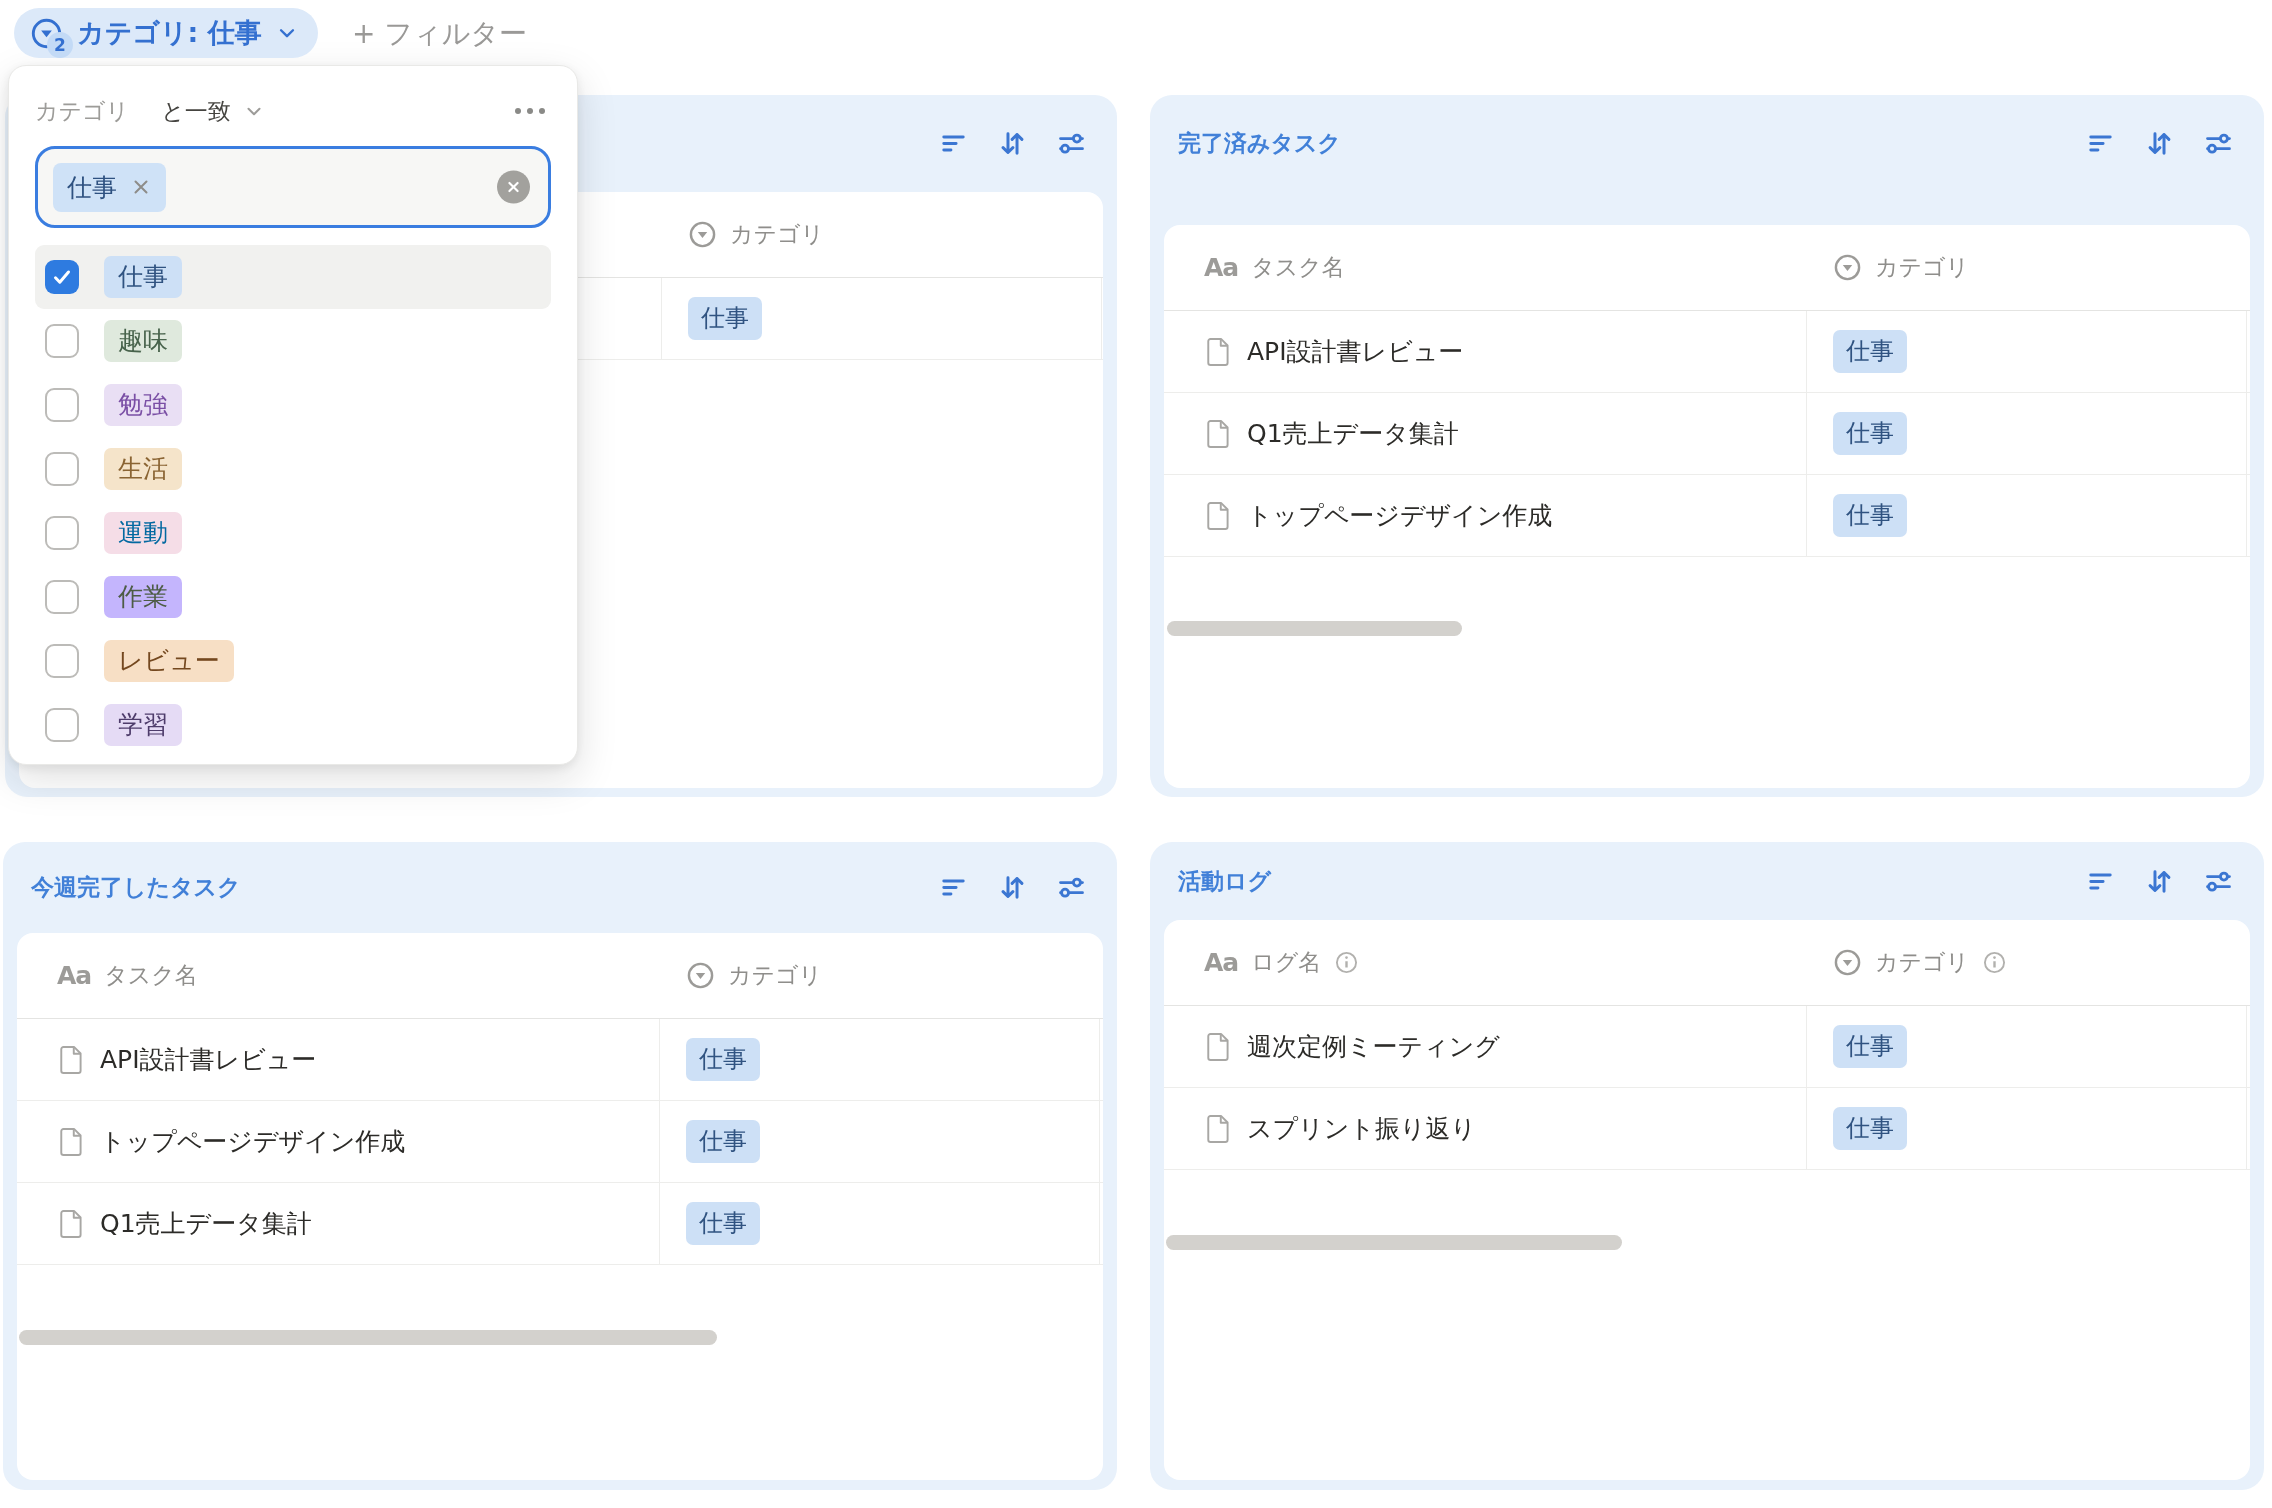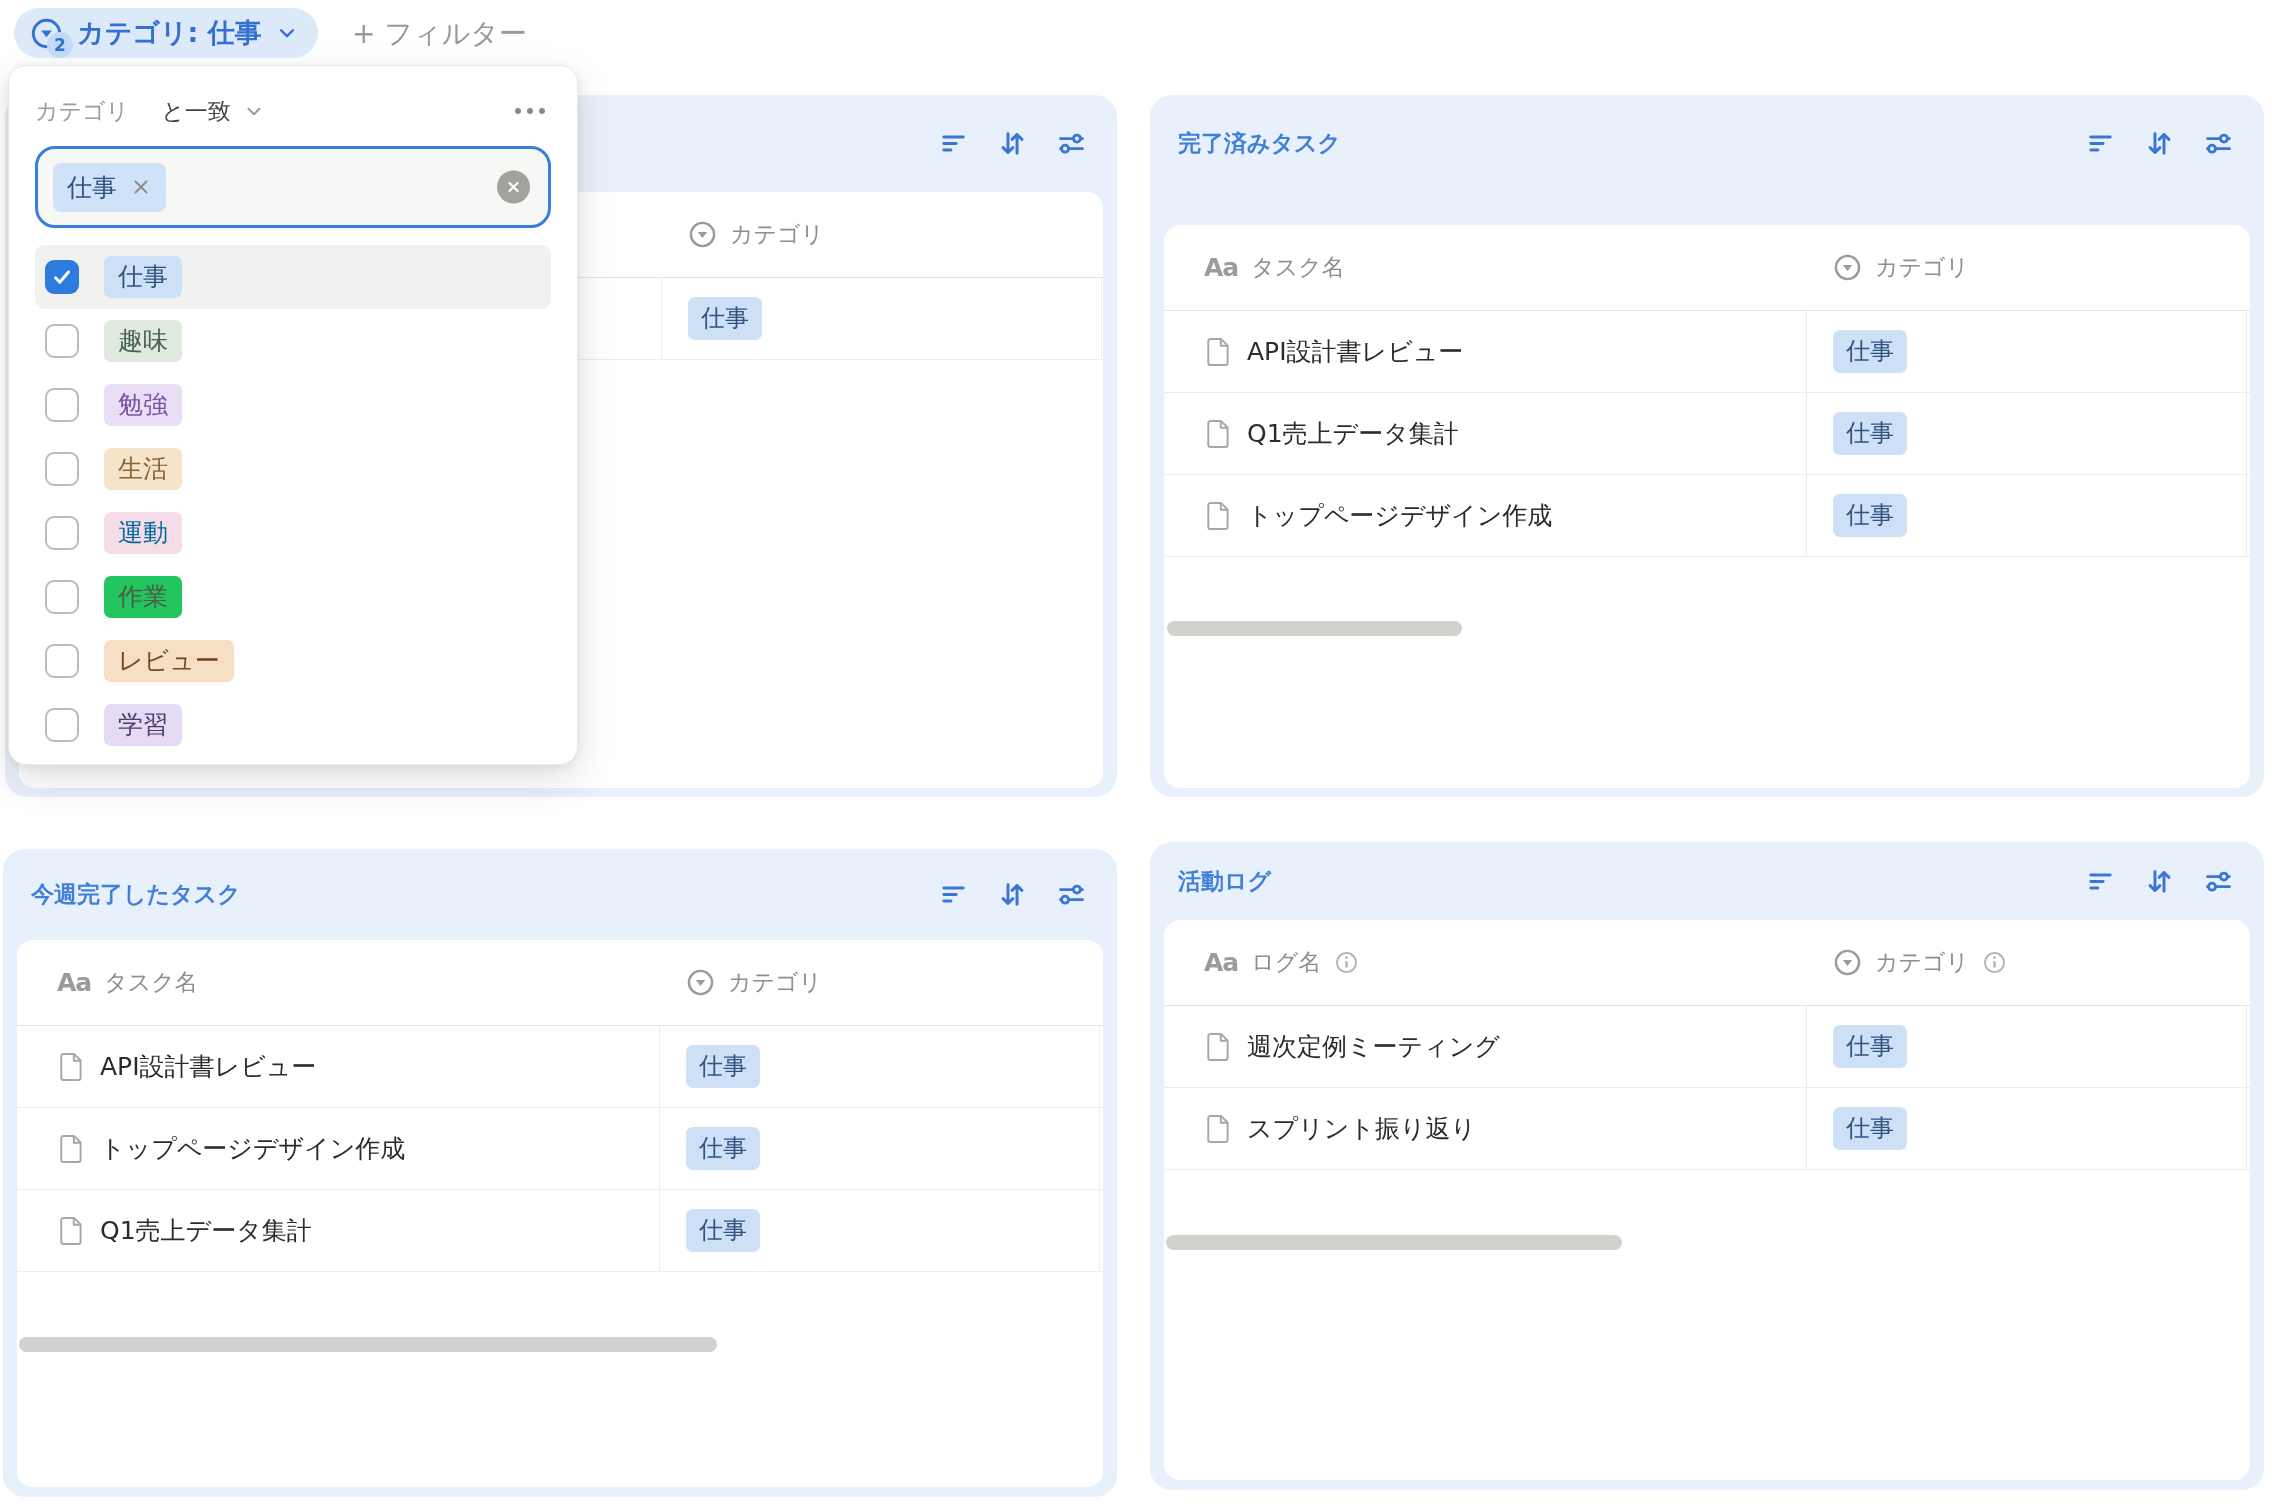--- a/index.html
+++ b/index.html
@@ -56,21 +56,21 @@
   .row-title { font-size:25px; font-weight:500; color:#2c2b28; white-space:nowrap; }
   .doc-ic { width:25px; height:30px; color:#a8a7a4; flex:none; }
 
   .tag { display:inline-block; padding:7px 13px; border-radius:7px; font-size:24px;
          font-weight:500; line-height:1.2; white-space:nowrap; }
   .tg-blue   { background:#cde0f6; color:#305381; }
   .tg-purple { background:#e9dff4; color:#7a4fa5; }
   .tg-green  { background:#dfe9dd; color:#48634c; }
   .tg-tan    { background:#f5e4ca; color:#8a6433; }
   .tg-pink   { background:#f5dde7; color:#0369a1; }
-  .tg-sage   { background:#22c55e; color:#4d5c46; }
+  .tg-sage   { background:#c4b5fd; color:#4d5c46; }
   .tg-peach  { background:#f7dfc5; color:#74481f; }
   .tg-violet { background:#e5dbf5; color:#4e3c6b; }
 
   .hscroll { position:absolute; height:15px; border-radius:8px; background:#d3d1cd;
              cursor:pointer; }
 
   
   .popup { position:absolute; left:8px; top:65px; width:570px; height:700px;
            background:#fff; border:1px solid #e9e9e7; border-radius:18px;
            box-shadow:0 14px 40px rgba(20,20,20,.13), 0 3px 10px rgba(20,20,20,.07);
@@ -251,21 +251,21 @@
         <span class="row-title">トップページデザイン作成</span>
       </div>
       <div class="td-cat">
           <span class="tag tg-blue">仕事</span>
         </div>
     </div>
     <div class="hscroll" style="left:3px; top:396px; width:295px;"></div>
   </div>
 </section>
 
-<section class="panel" style="left:3px; top:842px; width:1114px; height:648px;margin-top:7px;">
+<section class="panel" style="left:3px; top:842px; width:1114px; height:648px;">
   <div class="phead" style="height:91px;">
     <h2 class="ptitle">今週完了したタスク</h2>
     <div class="picons">
       <span class="pic">
           <svg viewBox="0 0 24 24" fill="none" stroke="currentColor" stroke-width="2.3" stroke-linecap="round">
             <path d="M4.5 7h15M4.5 12h9.5M4.5 17h5.5"></path>
           </svg>
         </span>
       <span class="pic">
           <svg viewBox="0 0 24 24" fill="none" stroke="currentColor" stroke-width="2.3" stroke-linecap="round" stroke-linejoin="round">

